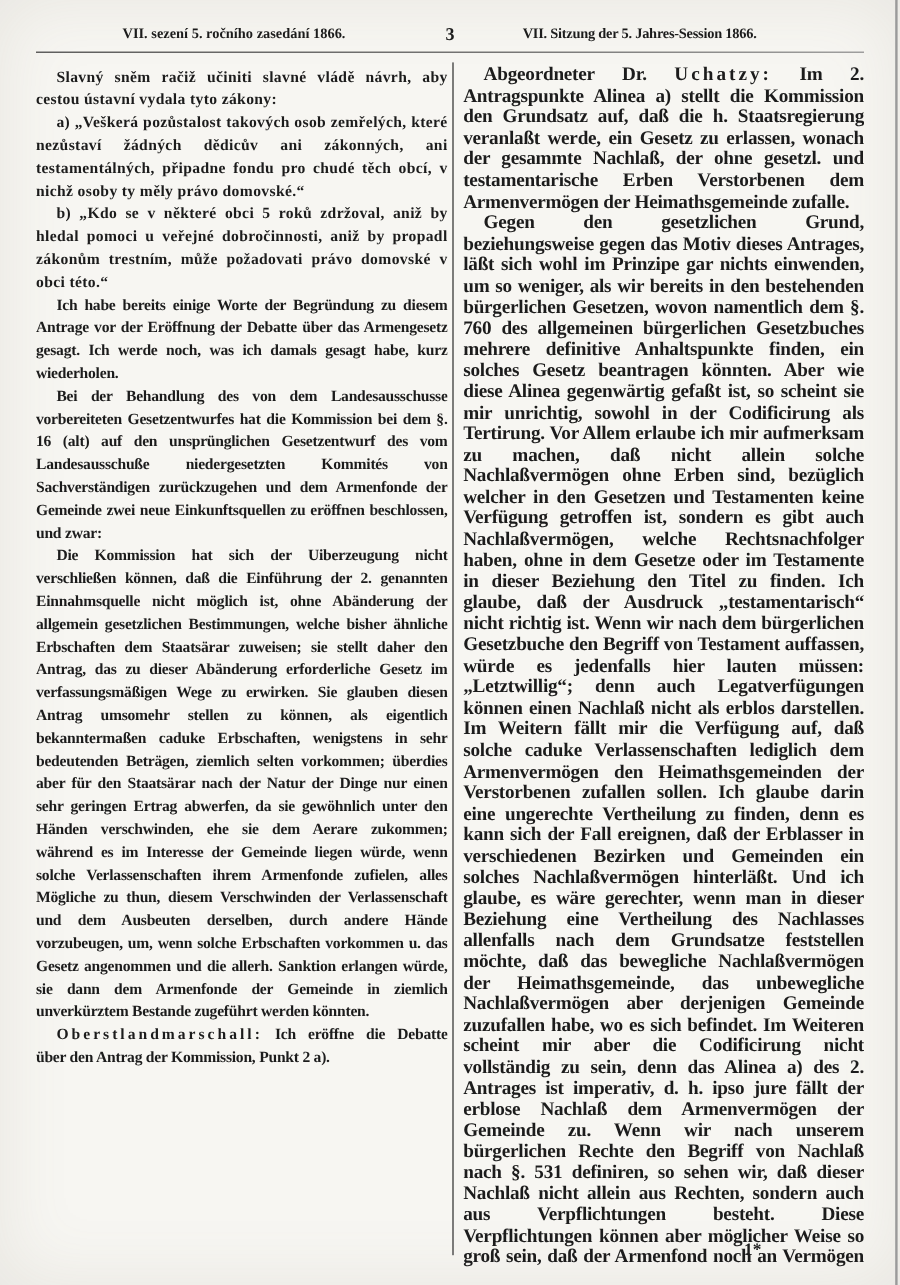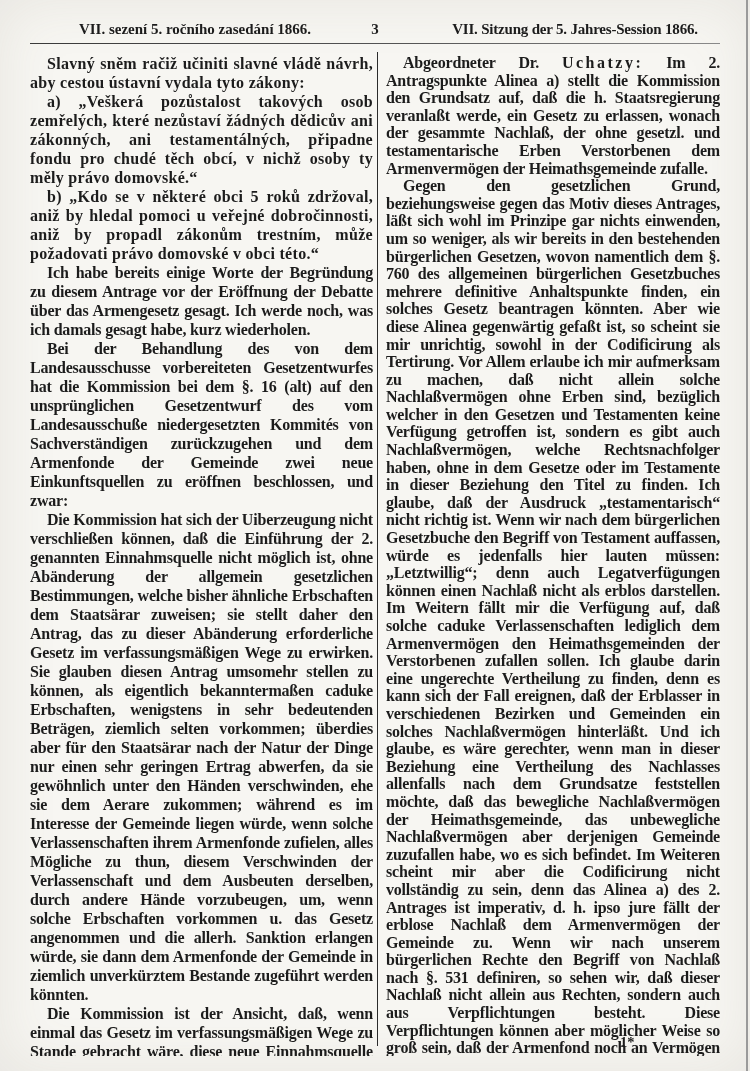--- a/index.html
+++ b/index.html
@@ -9,38 +9,38 @@
     font-family:"Liberation Serif", serif;
     color:#1c1c1c;
     box-shadow: inset 0 0 60px rgba(120,115,100,0.12);
   }
   .scan-edge {
     position:absolute; top:0; left:746px; width:2px; height:1071px;
     background:#9a9a9a;
   }
   .hdr {
     position:absolute; top:21px; height:20px;
-    font-weight:700; font-size:15px; text-align:center; white-space:nowrap;
+    font-weight:700; font-size:12px; text-align:center; white-space:nowrap;
   }
   .hdr-left  { left:30px;  width:330px; }
-  .hdr-right { left:410px; width:330px; letter-spacing:-0.2px; }
+  .hdr-right { left:368px; width:330px; letter-spacing:-0.2px; }
   .pagenum { position:absolute; top:21px; left:363px; width:24px; text-align:center; font-weight:700; font-size:15px; }
   .hdr-rule {
     position:absolute; top:43px; left:30px; width:690px; height:1px;
     background:linear-gradient(to right,#3a3a3a 0%, #555 55%, #8a8a8a 100%);
   }
   .divider {
     position:absolute; top:52px; left:377px; width:1px; height:994px;
     background:#2b2b2b;
   }
   .col { position:absolute; top:54px; overflow:hidden; }
   .col-left  { left:30px;  width:343px; height:1002px; }
   .col-right { left:386px; width:334px; height:1002px; }
   .col p { margin:0; text-indent:17px; text-align:justify; font-weight:700; }
-  .col-left  p { font-size:16px; line-height:19px;   }
+  .col-left  p { font-size:13px; line-height:19px;   }
   .col-right p { font-size:16px; line-height:17.6px; letter-spacing:-0.3px; }
   p.antiqua { letter-spacing:0.3px; }
   p.fraktur { letter-spacing:-0.2px; }
   .gesperrt { letter-spacing:2.5px; }
   .sig { position:absolute; top:1034px; left:620px; font-weight:700; font-size:14.5px; }
 </style>
 </head>
 <body>
 
 <div class="page">
@@ -52,21 +52,20 @@
 
   <div class="divider"></div>
 
   <div class="col col-left">
     <p class="antiqua">Slavný sněm račiž učiniti slavné vládě návrh, aby cestou ústavní vydala tyto zákony:</p>
     <p class="antiqua">a) „Veškerá pozůstalost takových osob zemřelých, které nezůstaví žádných dědicův ani zákonných, ani testamentálných, připadne fondu pro chudé těch obcí, v nichž osoby ty měly právo domovské.“</p>
     <p class="antiqua">b) „Kdo se v některé obci 5 roků zdržoval, aniž by hledal pomoci u veřejné dobročinnosti, aniž by propadl zákonům trestním, může požadovati právo domovské v obci této.“</p>
     <p class="fraktur">Ich habe bereits einige Worte der Begründung zu diesem Antrage vor der Eröffnung der Debatte über das Armengesetz gesagt. Ich werde noch, was ich damals gesagt habe, kurz wiederholen.</p>
     <p class="fraktur">Bei der Behandlung des von dem Landesausschusse vorbereiteten Gesetzentwurfes hat die Kommission bei dem §. 16 (alt) auf den unsprünglichen Gesetzentwurf des vom Landesausschuße niedergesetzten Kommités von Sachverständigen zurückzugehen und dem Armenfonde der Gemeinde zwei neue Einkunftsquellen zu eröffnen beschlossen, und zwar:</p>
     <p class="fraktur">Die Kommission hat sich der Uiberzeugung nicht verschließen können, daß die Einführung der 2. genannten Einnahmsquelle nicht möglich ist, ohne Abänderung der allgemein gesetzlichen Bestimmungen, welche bisher ähnliche Erbschaften dem Staatsärar zuweisen; sie stellt daher den Antrag, das zu dieser Abänderung erforderliche Gesetz im verfassungsmäßigen Wege zu erwirken. Sie glauben diesen Antrag umsomehr stellen zu können, als eigentlich bekanntermaßen caduke Erbschaften, wenigstens in sehr bedeutenden Beträgen, ziemlich selten vorkommen; überdies aber für den Staatsärar nach der Natur der Dinge nur einen sehr geringen Ertrag abwerfen, da sie gewöhnlich unter den Händen verschwinden, ehe sie dem Aerare zukommen; während es im Interesse der Gemeinde liegen würde, wenn solche Verlassenschaften ihrem Armenfonde zufielen, alles Mögliche zu thun, diesem Verschwinden der Verlassenschaft und dem Ausbeuten derselben, durch andere Hände vorzubeugen, um, wenn solche Erbschaften vorkommen u. das Gesetz angenommen und die allerh. Sanktion erlangen würde, sie dann dem Armenfonde der Gemeinde in ziemlich unverkürztem Bestande zugeführt werden könnten.</p>
-    <p class="fraktur">Die Kommission ist der Ansicht, daß, wenn einmal das Gesetz im verfassungsmäßigen Wege zu Stande gebracht wäre, diese neue Einnahmsquelle unter c) den bereits gesetzlich dem Stammvermögen zugewiesenen Zuflüssen anzureihen wäre.</p>
     <p class="fraktur"><span class="gesperrt">Oberstlandmarschall:</span><span> Ich eröffne die Debatte über den Antrag der Kommission, Punkt 2 a).</span></p>
 
   </div>
 
   <div class="col col-right">
     <p class="fraktur"><span>Abgeordneter Dr. </span><span class="gesperrt">Uchatzy:</span><span> Im 2. Antragspunkte Alinea a) stellt die Kommission den Grundsatz auf, daß die h. Staatsregierung veranlaßt werde, ein Gesetz zu erlassen, wonach der gesammte Nachlaß, der ohne gesetzl. und testamentarische Erben Verstorbenen dem Armenvermögen der Heimathsgemeinde zufalle.</span></p>
     <p class="fraktur">Gegen den gesetzlichen Grund, beziehungsweise gegen das Motiv dieses Antrages, läßt sich wohl im Prinzipe gar nichts einwenden, um so weniger, als wir bereits in den bestehenden bürgerlichen Gesetzen, wovon namentlich dem §. 760 des allgemeinen bürgerlichen Gesetzbuches mehrere definitive Anhaltspunkte finden, ein solches Gesetz beantragen könnten. Aber wie diese Alinea gegenwärtig gefaßt ist, so scheint sie mir unrichtig, sowohl in der Codificirung als Tertirung. Vor Allem erlaube ich mir aufmerksam zu machen, daß nicht allein solche Nachlaßvermögen ohne Erben sind, bezüglich welcher in den Gesetzen und Testamenten keine Verfügung getroffen ist, sondern es gibt auch Nachlaßvermögen, welche Rechtsnachfolger haben, ohne in dem Gesetze oder im Testamente in dieser Beziehung den Titel zu finden. Ich glaube, daß der Ausdruck „testamentarisch“ nicht richtig ist. Wenn wir nach dem bürgerlichen Gesetzbuche den Begriff von Testament auffassen, würde es jedenfalls hier lauten müssen: „Letztwillig“; denn auch Legatverfügungen können einen Nachlaß nicht als erblos darstellen. Im Weitern fällt mir die Verfügung auf, daß solche caduke Verlassenschaften lediglich dem Armenvermögen den Heimathsgemeinden der Verstorbenen zufallen sollen. Ich glaube darin eine ungerechte Vertheilung zu finden, denn es kann sich der Fall ereignen, daß der Erblasser in verschiedenen Bezirken und Gemeinden ein solches Nachlaßvermögen hinterläßt. Und ich glaube, es wäre gerechter, wenn man in dieser Beziehung eine Vertheilung des Nachlasses allenfalls nach dem Grundsatze feststellen möchte, daß das bewegliche Nachlaßvermögen der Heimathsgemeinde, das unbewegliche Nachlaßvermögen aber derjenigen Gemeinde zuzufallen habe, wo es sich befindet. Im Weiteren scheint mir aber die Codificirung nicht vollständig zu sein, denn das Alinea a) des 2. Antrages ist imperativ, d. h. ipso jure fällt der erblose Nachlaß dem Armenvermögen der Gemeinde zu. Wenn wir nach unserem bürgerlichen Rechte den Begriff von Nachlaß nach §. 531 definiren, so sehen wir, daß dieser Nachlaß nicht allein aus Rechten, sondern auch aus Verpflichtungen besteht. Diese Verpflichtungen können aber möglicher Weise so groß sein, daß der Armenfond noch an Vermögen einbüßt, um den Nachlaß zu realisiren. Ich bin der Ansicht, daß zu diesem Antrage noch jedenfalls die Verwahrung hinzugefügt werde, daß es dem Armenfonde auch zustehen könne, sich des Anfallsrechtes in bestimmten Fällen zu begeben. Ich schlage demnach die Tertirung dieses Antrages in folgender Weise vor: Das im Sinne der bürgerlichen Gesetzgebung erblose Vermögen eines Ver-</p>
   </div>
 
   <div class="sig">1*</div>

